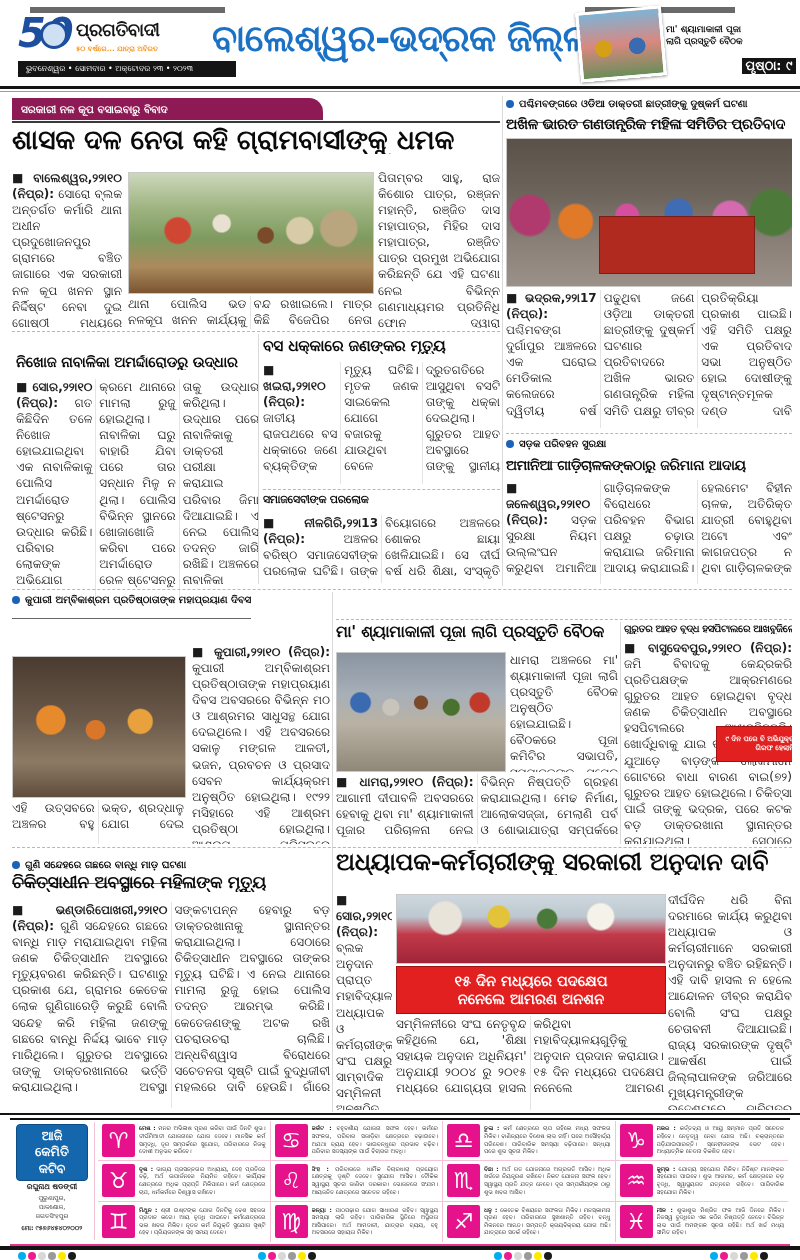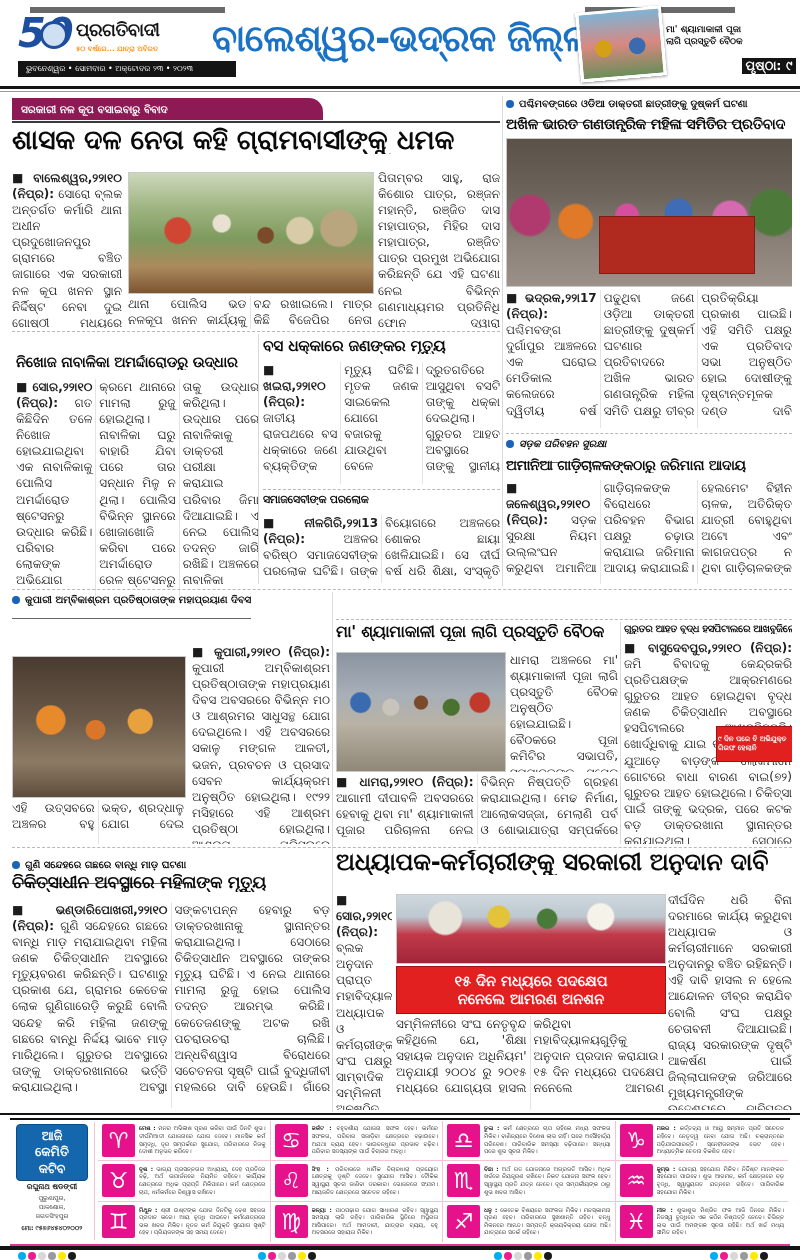--- a/index.html
+++ b/index.html
@@ -54,21 +54,21 @@
     radial-gradient(circle at 38% 32%, #e3c33a 0 6%, transparent 7%),
     radial-gradient(circle at 56% 35%, #4a7a3a 0 6%, transparent 7%),
     radial-gradient(circle at 76% 32%, #f5f2ea 0 6%, transparent 7%),
     linear-gradient(180deg,#cfd8de 0%,#bcc7cf 32%,#c23a4a 58%,#a02538 100%);}
   .ph-thumb{background:
     radial-gradient(circle at 28% 55%, #d4a017 0 12%, transparent 13%),
     radial-gradient(circle at 70% 55%, #3a6ab0 0 12%, transparent 13%),
     linear-gradient(180deg,#7fb3d5 0%,#d98880 50%,#6b8e5a 100%);}
   .banner{position:absolute;left:32%;bottom:8%;width:54%;height:38%;background:#b02a20;border:1px solid #7e1d15;}
   
-  .redbox{background:#e32020;color:#fff;font-weight:800;text-align:left;
+  .redbox{background:#e32020;color:#fff;font-weight:800;text-align:right;
           display:flex;flex-direction:column;align-items:center;justify-content:center;line-height:1.25;
           border:1px solid #9e1212;}
   
   .logo50{font-size:40px;font-weight:800;color:#1d4f9e;font-style:italic;line-height:1;}
   .logoname{font-size:18px;font-weight:800;color:#141414;letter-spacing:-0.5px;}
   .logotag{font-size:7px;color:#f7941d;font-weight:bold;}
   .strip{background:#141414;color:#fff;font-size:8px;display:flex;align-items:center;padding:0 8px;}
   .ptitle{font-size:37px;font-weight:800;color:#1b72c5;letter-spacing:-1px;text-align:center;white-space:nowrap;}
   .chip{background:#141414;color:#fff;font-size:13px;font-weight:bold;display:flex;align-items:center;justify-content:center;}
   
@@ -162,21 +162,21 @@
 
   <div class="abs" style="left:263px;top:492px;width:237px;height:93px;overflow:hidden;">
     <div class="abs hl" style="left:0;top:2px;width:237px;font-size:11px;">ସମାଜସେବୀଙ୍କ ପରଲୋକ</div>
     <div class="abs bt c2" style="left:0;top:23px;width:237px;height:68px;">
       <b class="dl">■ ନୀଳଗିରି,୨୨ା13 (ନିପ୍ର):</b>
       <span>ଅଞ୍ଚଳର ବରିଷ୍ଠ ସମାଜସେବୀଙ୍କ ପରଲୋକ ଘଟିଛି। ତାଙ୍କ ବିୟୋଗରେ ଅଞ୍ଚଳରେ ଶୋକର ଛାୟା ଖେଳିଯାଇଛି। ସେ ଦୀର୍ଘ ବର୍ଷ ଧରି ଶିକ୍ଷା, ସଂସ୍କୃତି ଓ ସମାଜସେବା କ୍ଷେତ୍ରରେ ନିଜକୁ ନିୟୋଜିତ କରିଥିଲେ। ବିଭିନ୍ନ ଅନୁଷ୍ଠାନ ପକ୍ଷରୁ ତାଙ୍କ ସ୍ମୃତିରେ ଶୋକ ସଭା ଅନୁଷ୍ଠିତ ହୋଇ ଶ୍ରଦ୍ଧାଞ୍ଜଳି ଅର୍ପଣ କରାଯାଇଛି। ପରିବାର ସଦସ୍ୟଙ୍କୁ ସମବେଦନା ଜଣାଯାଇଛି।</span>
     </div>
   </div>
 
   <div class="abs" style="left:506px;top:436px;width:286px;height:150px;overflow:hidden;">
-    <div class="bkick" style="position:absolute;left:0;top:2px;font-style:italic;">
+    <div class="bkick" style="position:absolute;left:0;top:2px;">
       <span class="dot"></span>
       <span>ସଡ଼କ ପରିବହନ ସୁରକ୍ଷା</span>
     </div>
     <div class="abs hl" style="left:0;top:22px;width:286px;font-size:14px;">ଅମାନିଆ ଗାଡ଼ିଚାଳକଙ୍କଠାରୁ ଜରିମାନା ଆଦାୟ</div>
     <div class="abs bt c3" style="left:0;top:44px;width:286px;height:104px;">
       <b class="dl">■ ଜଳେଶ୍ୱର,୨୨ା୧୦ (ନିପ୍ର):</b>
       <span>ସଡ଼କ ସୁରକ୍ଷା ନିୟମ ଉଲ୍ଲଂଘନ କରୁଥିବା ଅମାନିଆ ଗାଡ଼ିଚାଳକଙ୍କ ବିରୋଧରେ ପରିବହନ ବିଭାଗ ପକ୍ଷରୁ ଚଢ଼ାଉ କରାଯାଇ ଜରିମାନା ଆଦାୟ କରାଯାଇଛି। ହେଲମେଟ ବିହୀନ ଚାଳକ, ଅତିରିକ୍ତ ଯାତ୍ରୀ ବୋହୁଥିବା ଅଟୋ ଏବଂ କାଗଜପତ୍ର ନ ଥିବା ଗାଡ଼ିଚାଳକଙ୍କ ଠାରୁ ଜରିମାନା ଆଦାୟ ହୋଇଛି। ଆଞ୍ଚଳିକ ପରିବହନ ଅଧିକାରୀଙ୍କ ନେତୃତ୍ୱରେ ଏହି ଅଭିଯାନ ଚାଲିଥିଲା। ଯାନବାହନ ଚାଳନା ସମୟରେ ଟ୍ରାଫିକ ନିୟମ ପାଳନ କରିବାକୁ ସାଧାରଣରେ ଦାବି ହେଉଛି। ଆଗାମୀ ଦିନରେ ମଧ୍ୟ ଏଭଳି ଅଭିଯାନ ଜାରି ରହିବ ବୋଲି ବିଭାଗ ପକ୍ଷରୁ ସୂଚନା ଦିଆଯାଇଛି।</span>
     </div>
   </div>
 

